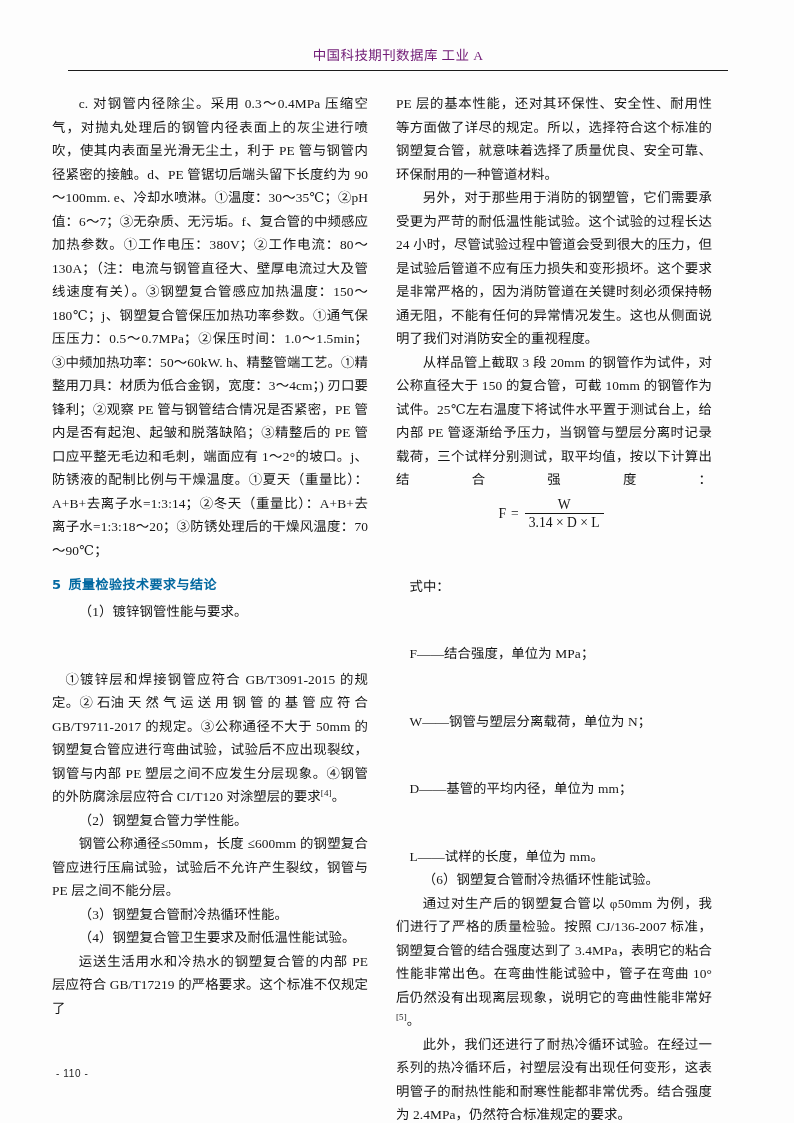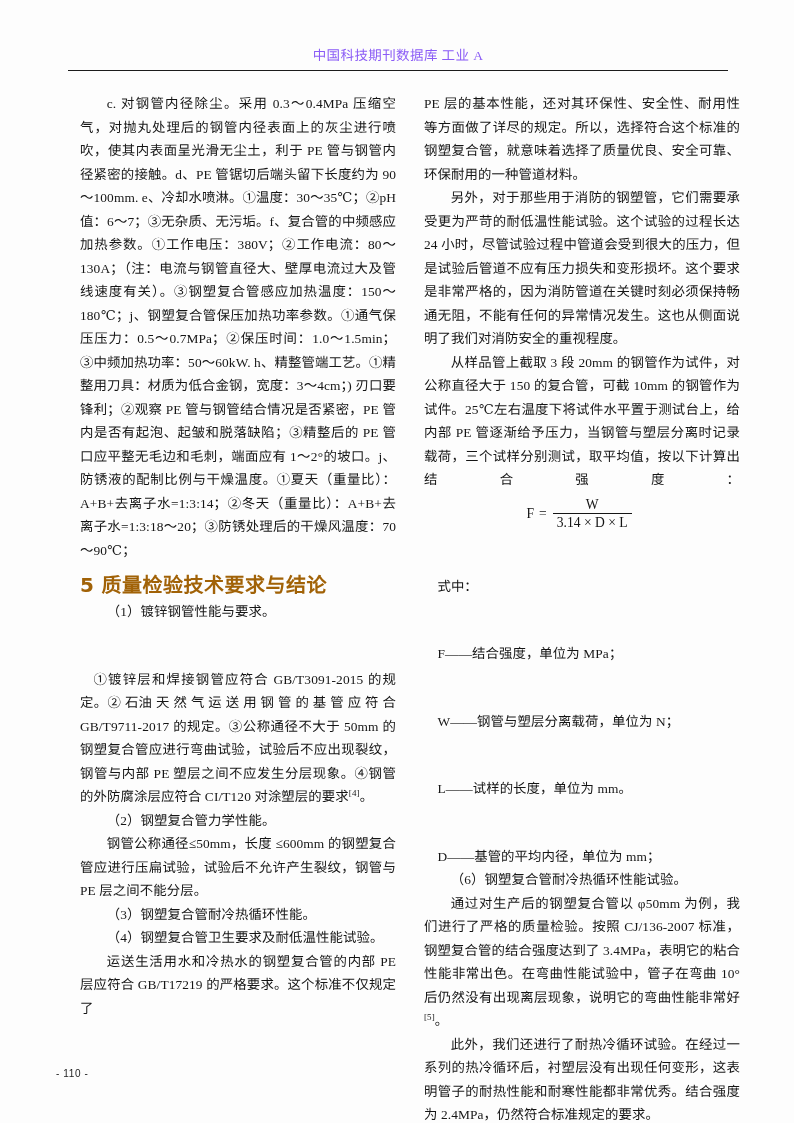--- a/index.html
+++ b/index.html
@@ -27,34 +27,34 @@
   .header {
     position: absolute;
     left: 68px;
     top: 44px;
     width: 660px;
   }
   .header-title {
     text-align: center;
     font-size: 13.5px;
     letter-spacing: 0.4px;
-    color: #8b5cf6;
+    color: #701a75;
     font-family: "Liberation Serif", "DejaVu Serif", serif;
     padding-bottom: 6px;
   }
   .header-rule {
     height: 0;
     border-top: 1.8px solid #1c1c1c;
     width: 100%;
   }
 
   
   .columns {
     position: absolute;
-    left: 80px;
+    left: 52px;
     top: 92px;
     width: 660px;
     height: 930px;
     display: flex;
     gap: 28px;
   }
   .col {
     width: 316px;
     position: relative;
   }
@@ -69,26 +69,26 @@
     color: #151515;
     letter-spacing: 0.1px;
   }
   p.indent2 { text-indent: 2em; }
   p.indent1 { text-indent: 1em; margin-top: 44px; }
   p.flush   { text-indent: 0; }
   p.justify-all { text-align-last: justify; }
 
   h2.section {
     margin: 11px 0 3px 0;
-    font-size: 20px;
+    font-size: 13px;
     line-height: 24px;
     font-weight: bold;
     font-family: "DejaVu Sans", "Liberation Sans", sans-serif;
     letter-spacing: 0.5px;
-    color: #a16207;
+    color: #0369a1;
     text-indent: 0;
   }
   h2.section .num { margin-right: 7px; }
 
   .sup {
     font-size: 9px;
     vertical-align: super;
     line-height: 0;
   }
 
@@ -195,22 +195,22 @@
             <span class="bar"></span>
             <span class="denom">3.14 × D × L</span>
           </span>
         </span>
       </div>
 
       <p class="indent1">式中：</p>
 
       <p class="indent1">F——结合强度，单位为 MPa；</p>
       <p class="indent1">W——钢管与塑层分离载荷，单位为 N；</p>
+      <p class="indent1">D——基管的平均内径，单位为 mm；</p>
       <p class="indent1">L——试样的长度，单位为 mm。</p>
-      <p class="indent1">D——基管的平均内径，单位为 mm；</p>
 
       <p class="indent2">（6）钢塑复合管耐冷热循环性能试验。</p>
 
 
       <p class="indent2"><span>通过对生产后的钢塑复合管以 φ50mm 为例，我们进行了严格的质量检验。按照 CJ/136-2007 标准，钢塑复合管的结合强度达到了 3.4MPa，表明它的粘合性能非常出色。在弯曲性能试验中，管子在弯曲 10°后仍然没有出现离层现象，说明它的弯曲性能非常好</span><span class="sup">[5]</span><span>。</span></p>
 
       <p class="indent2">此外，我们还进行了耐热冷循环试验。在经过一系列的热冷循环后，衬塑层没有出现任何变形，这表明管子的耐热性能和耐寒性能都非常优秀。结合强度为 2.4MPa，仍然符合标准规定的要求。</p>
 
       <p class="indent2 justify-all">最后，我们进行了液压试验。试验结果表明，在</p>
     </div>

